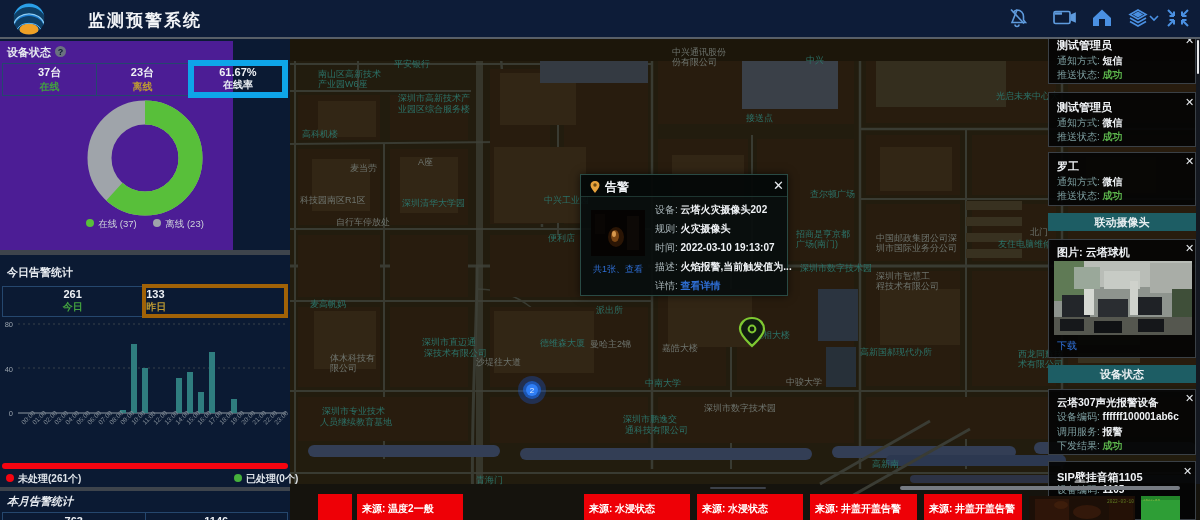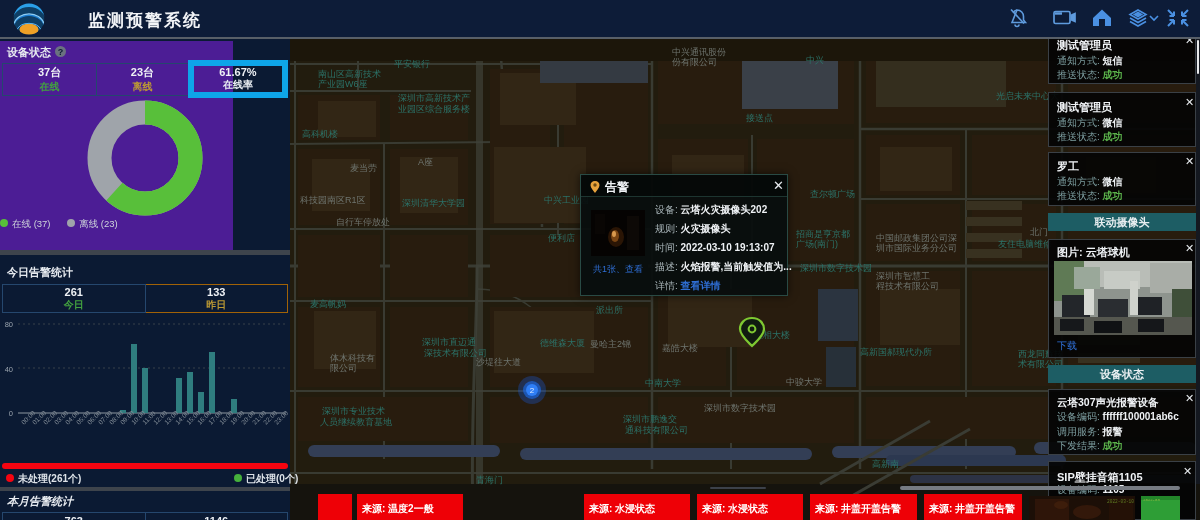--- a/index.html
+++ b/index.html
@@ -292,40 +292,40 @@
 
   <div class="abs" style="left:87px;top:59px;width:116px;height:116px;">
     <svg width="116" height="116">
       <g transform="translate(58,58)">
         <circle r="45.5" fill="none" stroke="#9fa4aa" stroke-width="24"></circle>
         <circle r="45.5" fill="none" stroke="#58bf3a" stroke-width="24" stroke-dasharray="176.3 109.6" transform="rotate(-90)"></circle>
       </g>
     </svg>
   </div>
 
-  <div class="abs" style="left:0;top:177px;width:290px;text-align:left;font-size:9.5px;color:#cdd3da;">
+  <div class="abs" style="left:0;top:177px;width:290px;text-align:center;font-size:9.5px;color:#cdd3da;">
     <span style="display:inline-block;width:8px;height:8px;border-radius:50%;background:#58bf3a;margin-right:4px;"></span>在线 (37)
     <span style="display:inline-block;width:8px;height:8px;border-radius:50%;background:#9fa4aa;margin-left:14px;margin-right:4px;"></span>离线 (23)
   </div>
 </div>
 
 <div class="abs" style="left:0;top:250px;width:290px;height:5px;background:#3e444c;"></div>
 
 <div class="abs" style="left:0;top:255px;width:290px;height:232px;background:#0b1a33;">
 
   <div class="abs" style="left:7px;top:10px;font-size:11px;font-weight:bold;color:#e6eaef;">今日告警统计</div>
 
   <table style="position:absolute;left:2px;top:29px;width:286px;height:29px;border-collapse:collapse;table-layout:fixed;">
     <tbody>
         <tr>
       <td style="border:1px solid #25476e;text-align:center;vertical-align:middle;">
         <div style="font-size:11px;font-weight:bold;color:#eef1f5;">261</div>
         <div style="font-size:10px;font-weight:bold;color:#43a23f;">今日</div>
       </td>
-      <td style="border:1px solid #a16207;text-align:center;vertical-align:middle;">
+      <td style="border:4px solid #a16207;text-align:left;vertical-align:middle;">
         <div style="font-size:11px;font-weight:bold;color:#eef1f5;">133</div>
         <div style="font-size:10px;font-weight:bold;color:#bd9a33;">昨日</div>
       </td>
     </tr>
   </tbody>
     </table>
 
   <div class="abs" style="left:0;top:60px;width:290px;height:130px;">
     <svg width="290" height="130" font-family="Liberation Sans,sans-serif">
       <text x="13" y="12" font-size="7.5" fill="#99a2ac" text-anchor="end">80</text>

